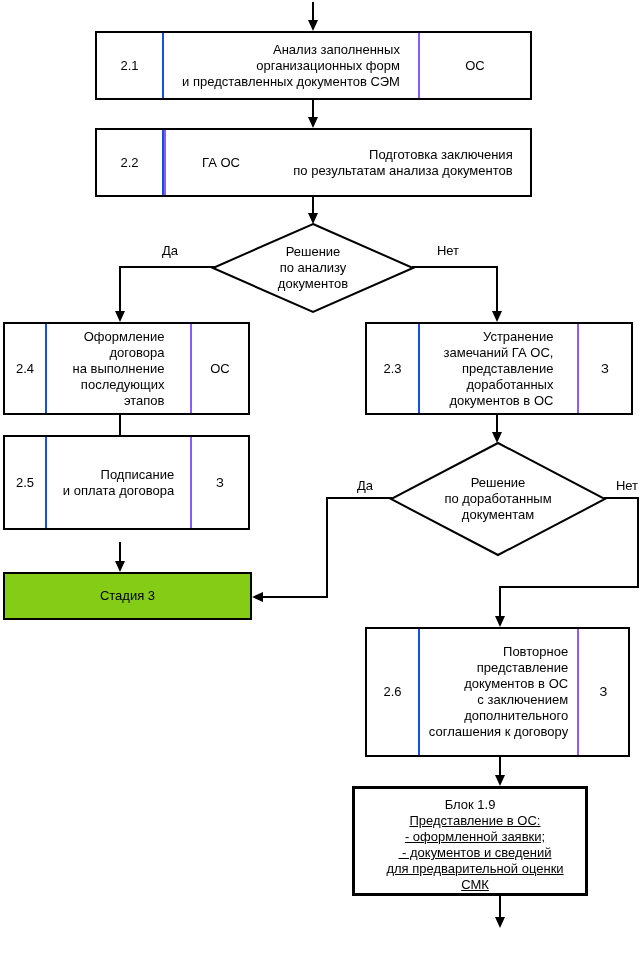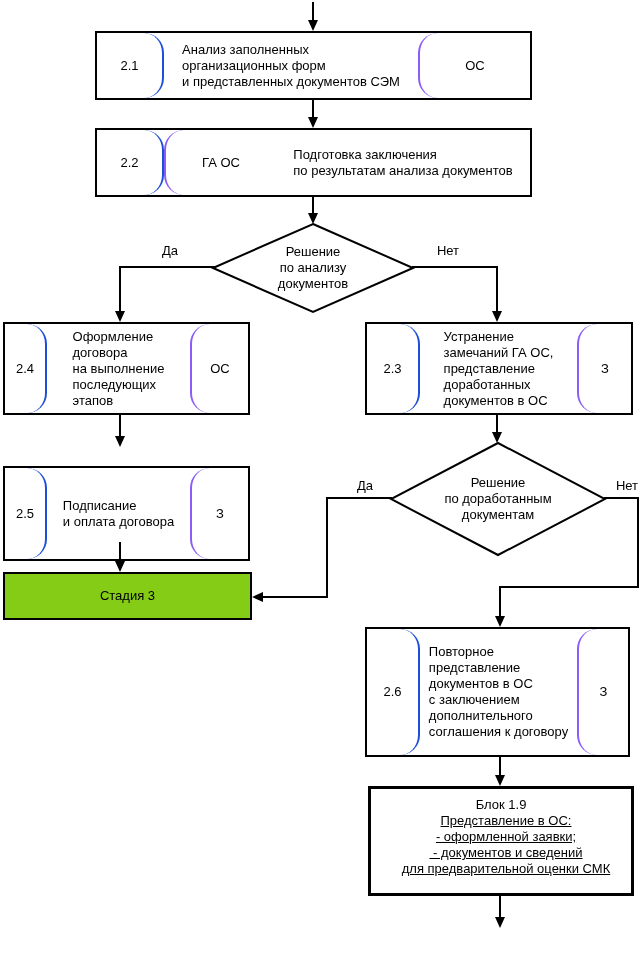--- a/index.html
+++ b/index.html
@@ -13,21 +13,21 @@
   .vline{position:absolute;width:2px;background:#000;}
   
   .ah-down{position:absolute;width:0;height:0;
     border-left:5px solid transparent;border-right:5px solid transparent;
     border-top:11px solid #000;}
   .ah-left{position:absolute;width:0;height:0;
     border-top:5px solid transparent;border-bottom:5px solid transparent;
     border-right:11px solid #000;}
   
   .pbox{position:absolute;border:2px solid #000;background:#fff;display:flex;box-sizing:border-box;}
-  .cell{display:flex;align-items:center;justify-content:center;text-align:left;border-radius:20px;}
+  .cell{display:flex;align-items:center;justify-content:center;text-align:right;}
   .cell.num{border-right:2px solid #1d4ed8;flex:none;}
   .cell.body{flex:1;white-space:pre-line;padding:4px 2px;}
   .cell.role{border-left:2px solid #8b5cf6;flex:none;}
   .sbox{position:absolute;border:2px solid #000;background:#84cc16;display:flex;
     align-items:center;justify-content:center;text-align:center;box-sizing:border-box;}
   
   .dsvg{position:absolute;display:block;}
   .dlabel{position:absolute;text-align:center;white-space:pre-line;}
   .yn{position:absolute;text-align:center;}
   
@@ -98,21 +98,21 @@
 замечаний ГА ОС,
 представление
 доработанных
 документов в ОС</div>
     <div class="cell role" style="width:52px">З</div>
   </div>
 
   <div class="vline" style="left:119px;top:415px;height:21px"></div>
   <div class="ah-down" style="left:115px;top:436px"></div>
 
-  <div class="pbox" style="left:3px;top:466px;width:247px;height:95px">
+  <div class="pbox" style="left:3px;top:435px;width:247px;height:95px">
     <div class="cell num" style="width:40px">2.5</div>
     <div class="cell body">Подписание
 и оплата договора</div>
     <div class="cell role" style="width:56px">З</div>
   </div>
 
   <div class="vline" style="left:119px;top:542px;height:19px"></div>
   <div class="ah-down" style="left:115px;top:561px"></div>
 
   <div class="sbox" style="left:3px;top:572px;width:249px;height:48px">
@@ -149,21 +149,21 @@
 документов в ОС
 с заключением
 дополнительного
 соглашения к договору</div>
     <div class="cell role" style="width:49px">З</div>
   </div>
 
   <div class="vline" style="left:499px;top:757px;height:18px"></div>
   <div class="ah-down" style="left:495px;top:775px"></div>
 
-  <div class="bigbox" style="left:368px;top:786px;width:266px;height:110px">
+  <div class="bigbox" style="left:352px;top:786px;width:236px;height:110px">
     <div class="ttl">Блок 1.9</div>
     <div class="body">Представление в ОС:
 - оформленной заявки;
 &nbsp;- документов и сведений
 для предварительной оценки СМК</div>
   </div>
 
   <div class="vline" style="left:499px;top:896px;height:21px"></div>
   <div class="ah-down" style="left:495px;top:917px"></div>
 

